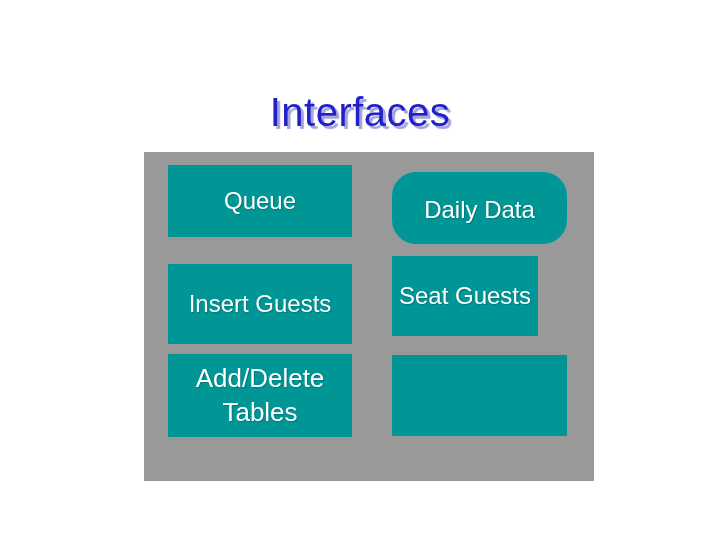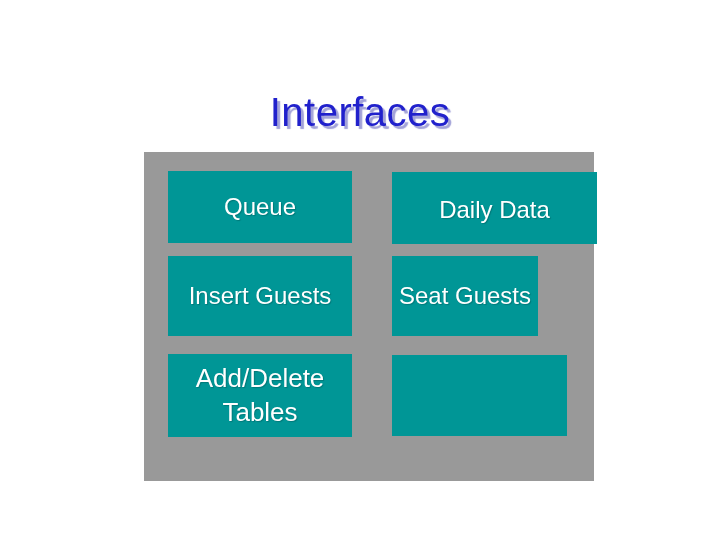--- a/index.html
+++ b/index.html
@@ -44,23 +44,23 @@
     display: flex;
     flex-direction: column;
     align-items: center;
     justify-content: center;
     font-size: 24px;
     line-height: 1.2;
     text-align: center;
     text-shadow: 1px 1px 1px rgba(0,70,70,0.35);
     cursor: pointer;
   }
-  .b-queue        { left: 24px;  top: 19px;  width: 184px; height: 72px; padding-top: 0; box-sizing: border-box; }
-  .b-daily        { left: 248px; top: 20px;  width: 205px; height: 72px; padding-top: 4px; box-sizing: border-box; }
-  .b-insert       { left: 24px;  top: 104px; width: 184px; height: 80px; }
+  .b-queue        { left: 24px;  top: 13px;  width: 184px; height: 72px; padding-top: 0; box-sizing: border-box; }
+  .b-daily        { left: 248px; top: 20px;  width: 175px; height: 72px; padding-top: 4px; box-sizing: border-box; border-radius: 24px; }
+  .b-insert       { left: 24px;  top: 112px; width: 184px; height: 80px; }
   .b-seat         { left: 248px; top: 104px; width: 146px; height: 80px; }
   .b-adddelete    { left: 24px;  top: 202px; width: 184px; height: 83px; font-size: 26px; line-height: 1.3; }
   .b-empty        { left: 248px; top: 203px; width: 175px; height: 81px; }
 </style>
 </head>
 <body>
 
 <div class="slide">
 
   <h1 class="title">Interfaces</h1>

